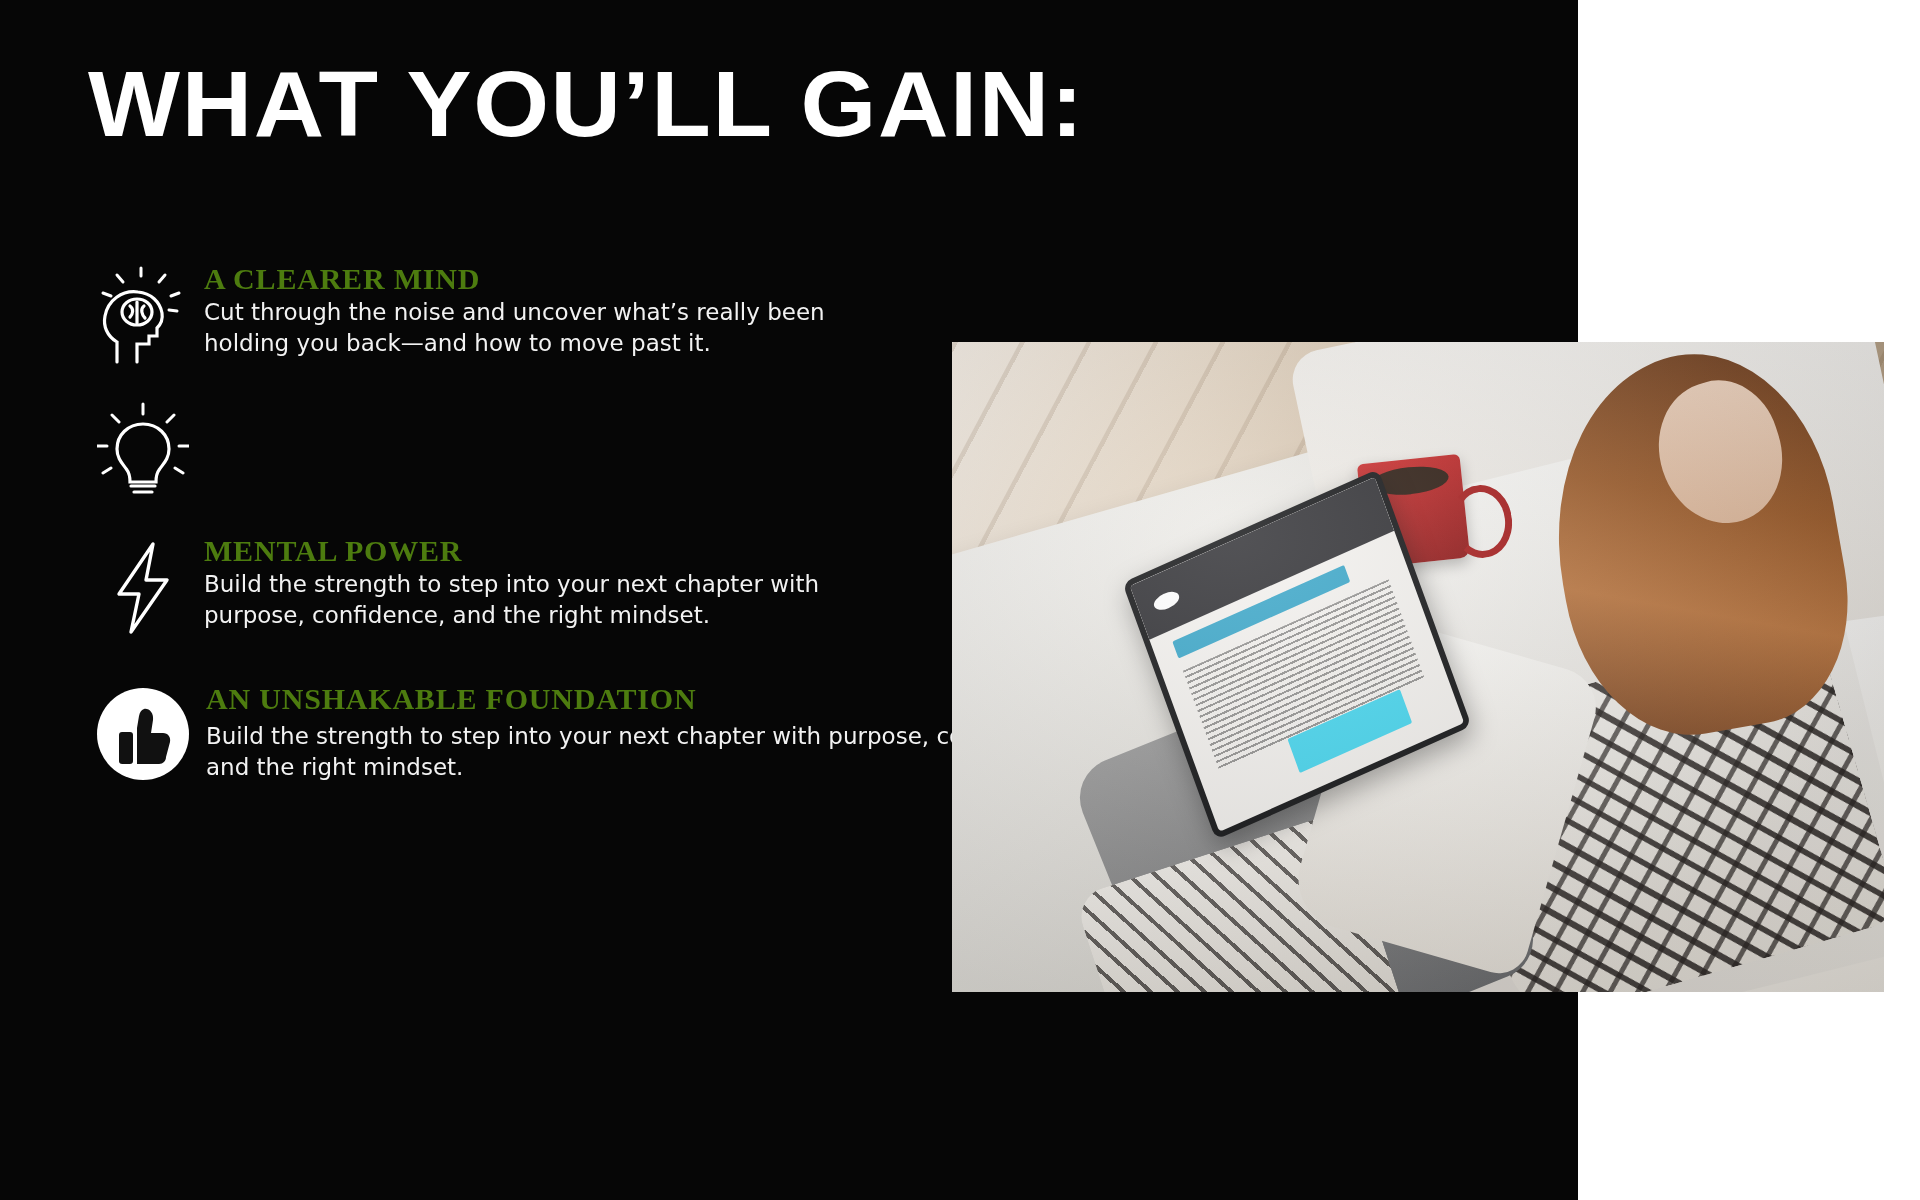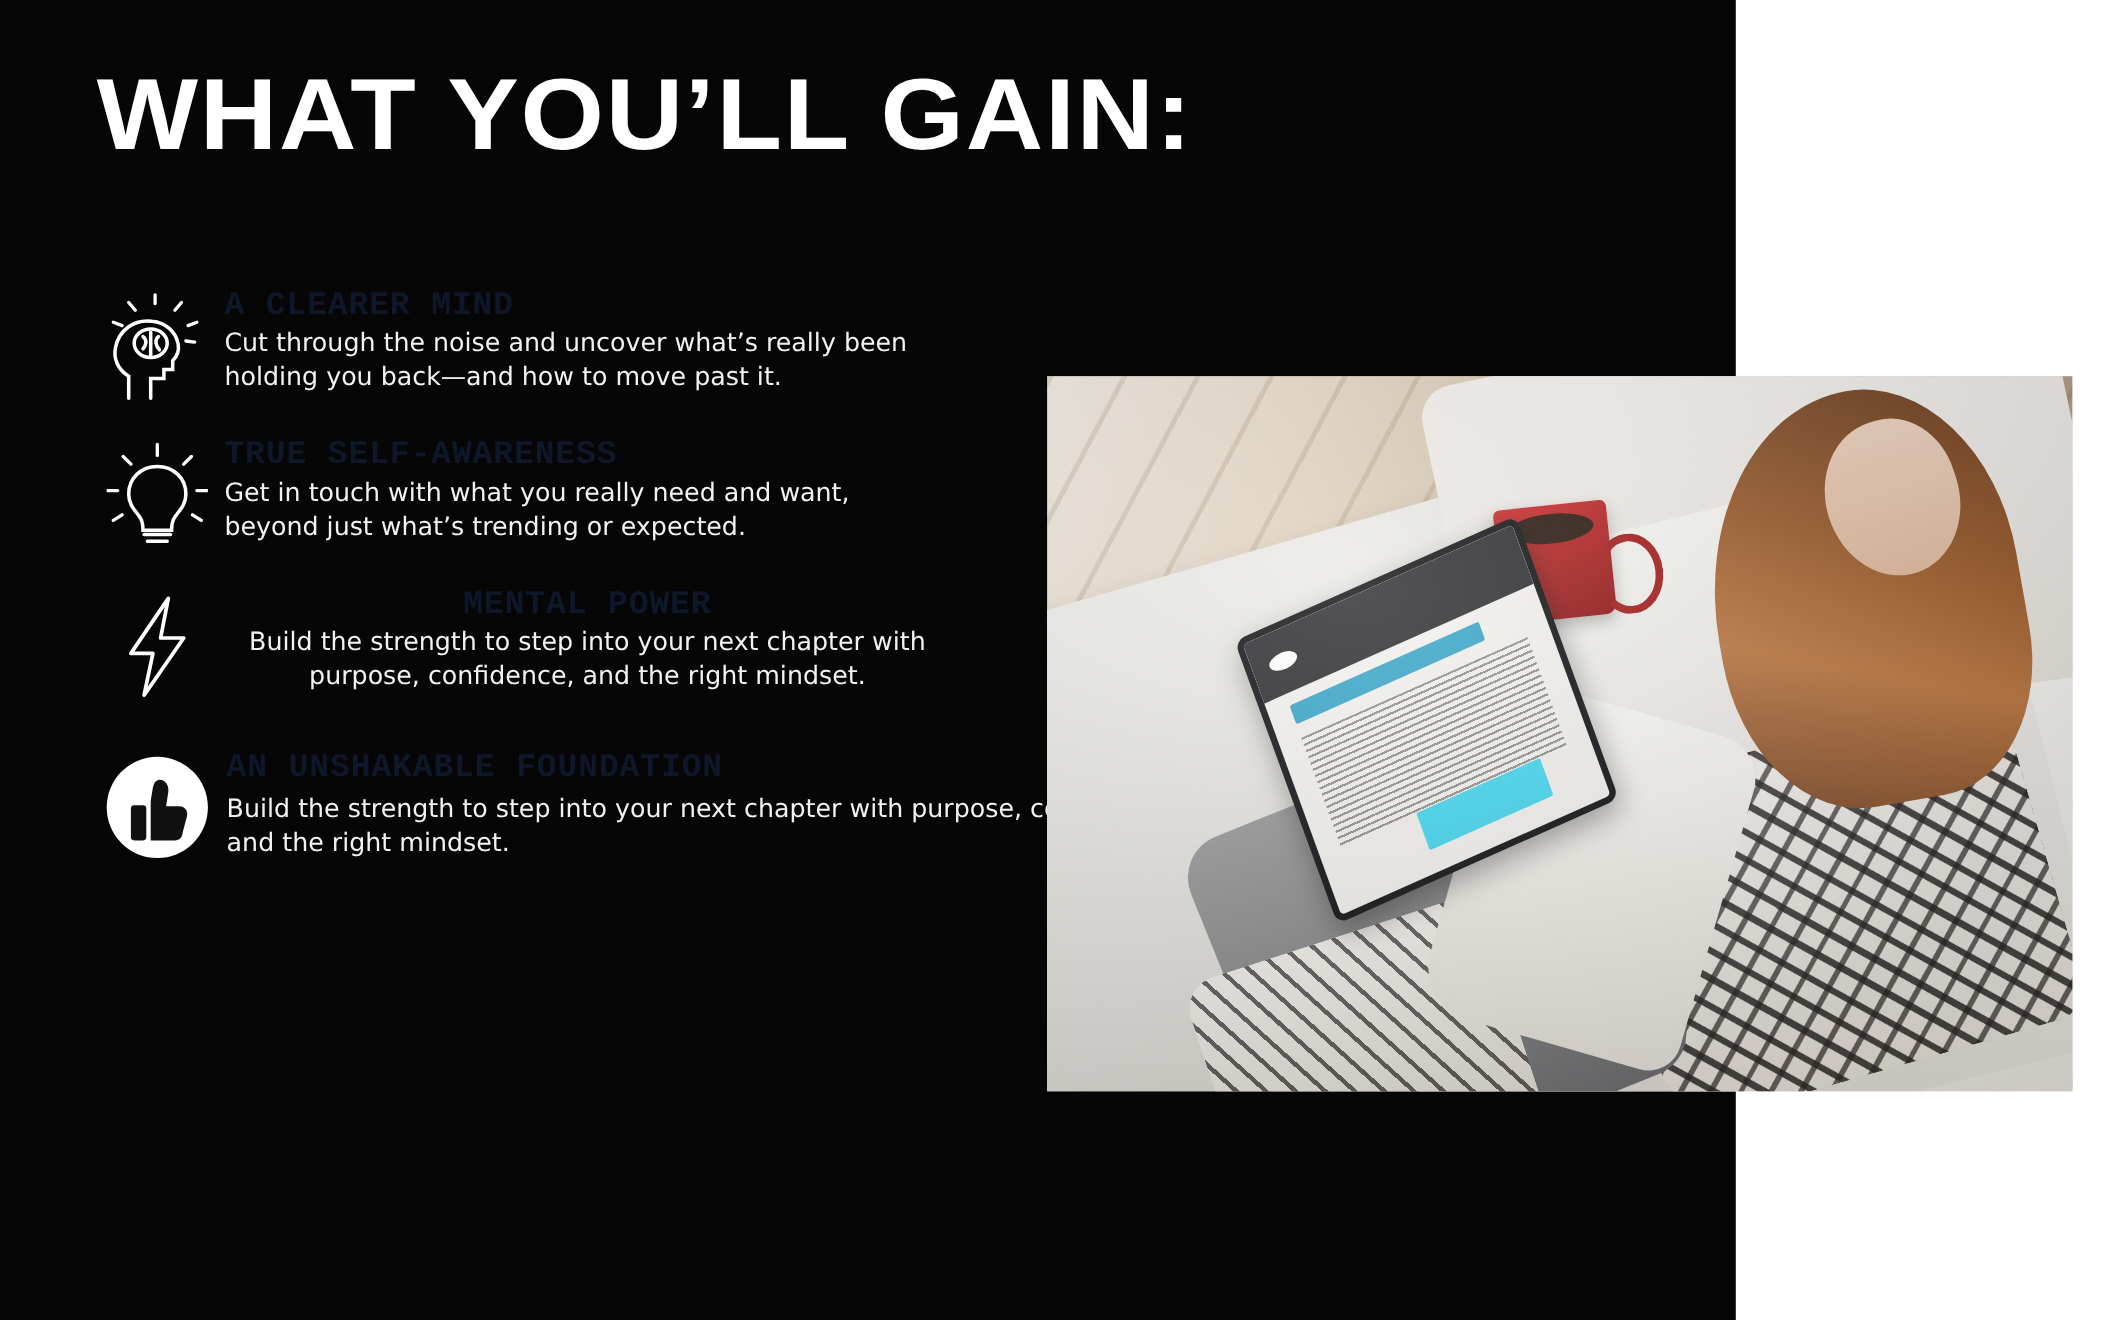--- a/index.html
+++ b/index.html
@@ -63,40 +63,40 @@
     align-items: flex-start;
     justify-content: center;
     padding-top: 4px;
     box-sizing: border-box;
   }
   .benefit .texts {
     padding-left: 8px;
   }
   .benefit h3 {
     margin: 0 0 2px 0;
-    font-family: Liberation Mono, monospace;
+    font-family: Liberation Serif, serif;
     font-weight: 700;
     font-size: 30px;
     letter-spacing: 0.8px;
-    color: #0f172a;
+    color: #4d7c0f;
     line-height: 1.1;
   }
   .benefit p {
     margin: 0;
     font-family: "DejaVu Sans", sans-serif;
     font-size: 23px;
     line-height: 1.36;
     color: #f2f2f2;
     font-weight: 400;
   }
 
   
   .b1 { margin-top: 0px; }
   .b2 { margin-top: 28px; }
-  .b3 { margin-top: 28px; text-align: center; }
+  .b3 { margin-top: 28px; }
   .b4 { margin-top: 28px; }
   .b4 .texts { padding-left: 10px; }
   .b4 p { max-width: 900px; }
   .b4 .texts h3 { margin-bottom: 6px; }
 
   .b1 .texts, .b2 .texts, .b3 .texts { max-width: 660px; }
   .b4 { width: 1000px; margin-top: 40px; }
 
   svg { display: block; }
 
@@ -361,24 +361,20 @@
       </div>
     </div>
 
     <div class="benefit b2">
       <div class="icon-wrap">
         <svg width="92" height="100" viewBox="0 0 92 100" fill="none" stroke="#ffffff" stroke-width="3.2" stroke-linecap="round">
           <path d="M46 22 C31 22 20 33 20 47 C20 57 26 62 30 68 C33 72 33 76 33 80 L59 80 C59 76 59 72 62 68 C66 62 72 57 72 47 C72 33 61 22 46 22 Z"></path>
           <path d="M34 84 L58 84 M37 90 L55 90"></path>
           <path d="M46 12 L46 2 M70 20 L77 13 M22 20 L15 13 M82 44 L92 44 M10 44 L0 44 M78 66 L86 71 M14 66 L6 71" stroke-width="3"></path>
         </svg>
-      </div>
-      <div class="texts">
-        <h3>TRUE SELF-AWARENESS</h3>
-        <p>Get in touch with what you really need and want, beyond just what’s trending or expected.</p>
       </div>
     </div>
 
     <div class="benefit b3">
       <div class="icon-wrap">
         <svg width="92" height="100" viewBox="0 0 92 100" fill="none" stroke="#ffffff" stroke-width="3.4" stroke-linejoin="round" stroke-linecap="round">
           <path d="M56 6 L22 56 L42 56 L34 94 L70 42 L49 42 Z"></path>
         </svg>
       </div>
       <div class="texts">

